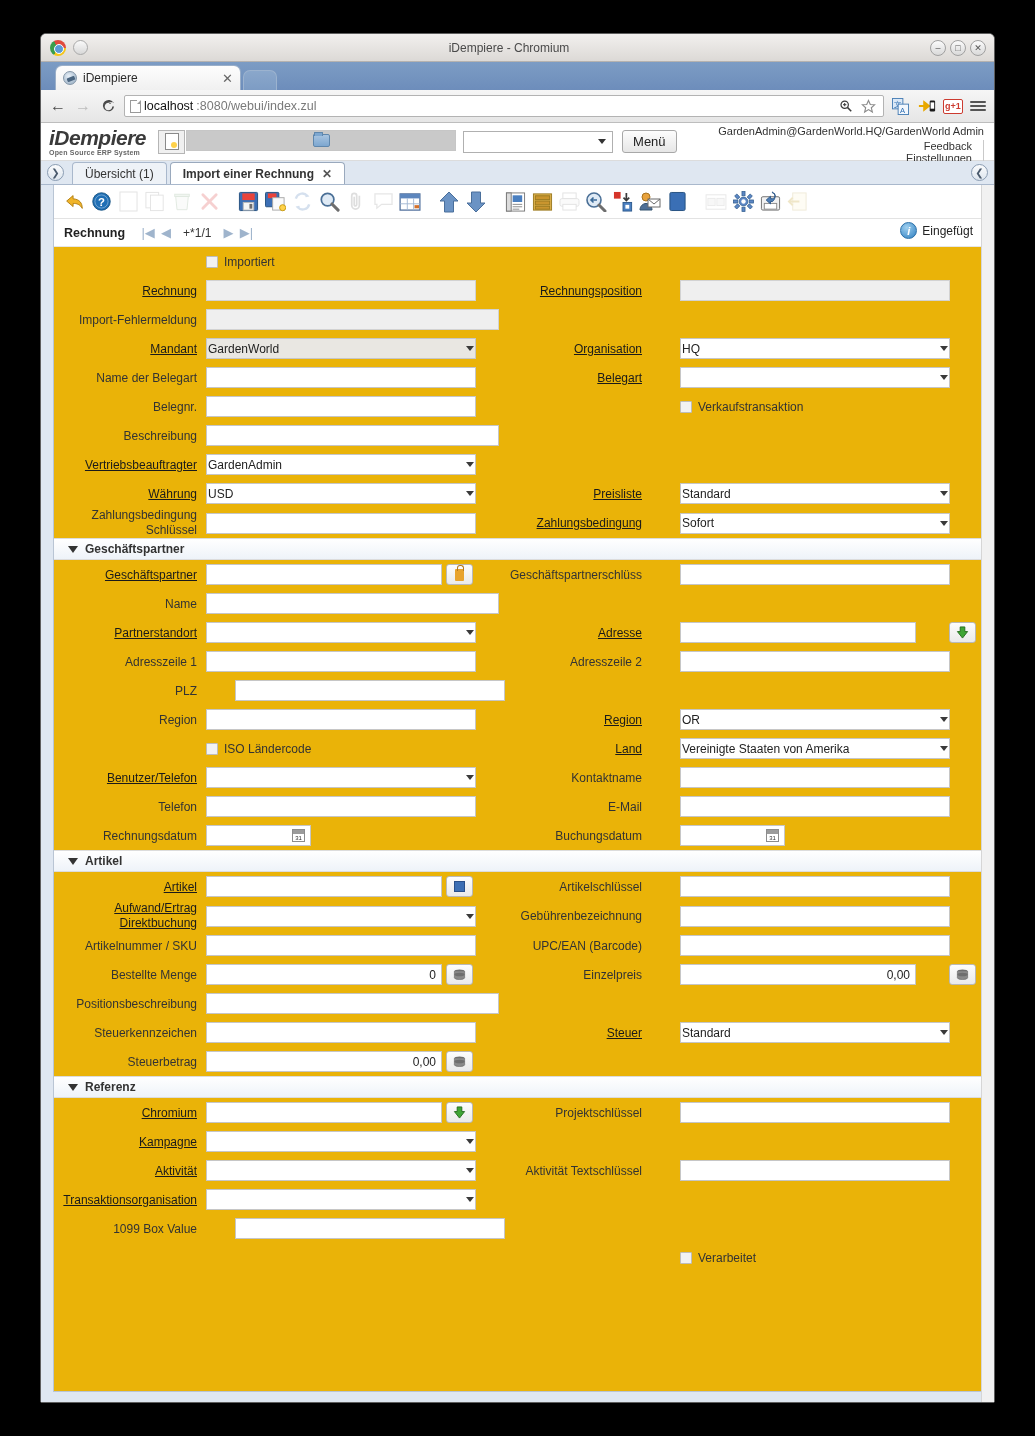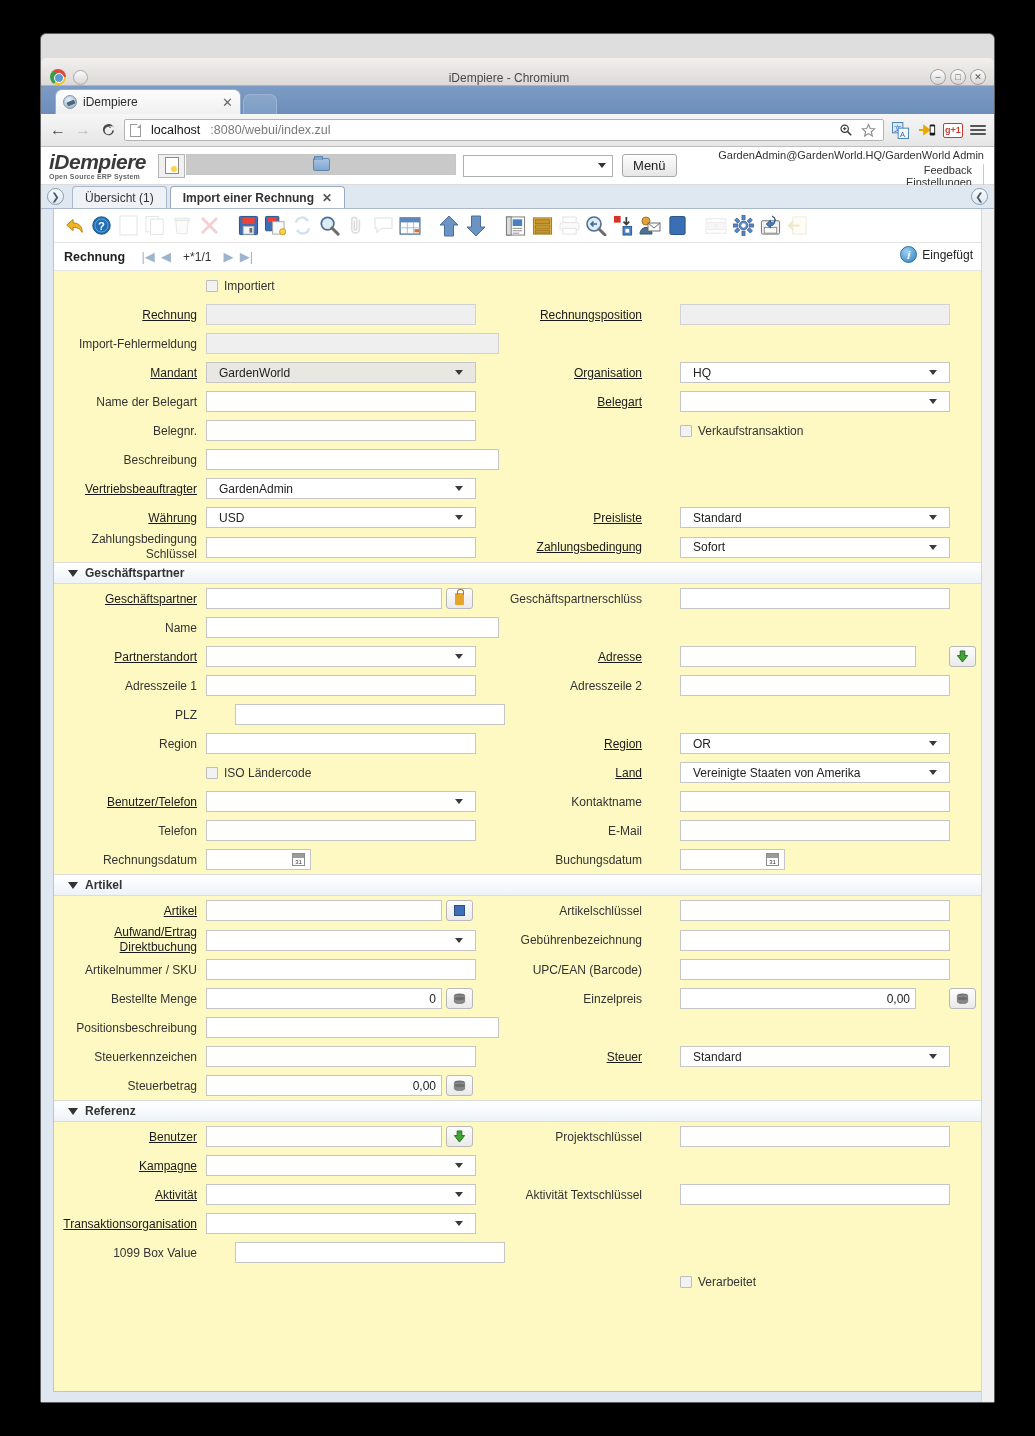--- a/index.html
+++ b/index.html
@@ -20,21 +20,21 @@
     border:1px solid #5e5e5e;
     border-radius:6px 6px 2px 2px;
     box-shadow:0 2px 10px rgba(0,0,0,.6);
     display:flex; flex-direction:column;
   }
   #titlebar {
     height:28px; flex:0 0 28px;
     background:linear-gradient(180deg,#f2f0ee 0%,#dcd9d6 100%);
     border-radius:5px 5px 0 0;
     border-bottom:1px solid #b5b2af;
-    display:flex; align-items:flex-end; position:relative;margin-top:24px;
+    display:flex; align-items:center; position:relative;
   }
   #titlebar .title {
     flex:1; text-align:center; font-size:12px; color:#4a4a4a;
   }
   .chrome-logo {
     width:16px; height:16px; margin-left:9px; border-radius:50%;
     background:
       conic-gradient(from -30deg,#e04a3d 0deg 120deg,#f5c518 120deg 240deg,#3b9e4c 240deg 360deg);
     position:relative;
   }
@@ -90,21 +90,21 @@
     background:linear-gradient(180deg,#f6f6f6,#e6e6e6);
     border-bottom:1px solid #bdbdbd;
     display:flex; align-items:center; padding:0 8px; gap:7px;
   }
   .navicon{width:18px;height:18px;display:flex;align-items:center;justify-content:center;
     font-size:16px;color:#4a4a4a;}
   .navicon.disabled{color:#bdbdbd;}
   #omnibox{
     flex:1; height:22px; background:#fff;
     border:1px solid #b3b3b3; border-radius:2px;
-    display:flex; align-items:center; padding:0 5px; gap:10px;
+    display:flex; align-items:center; padding:0 5px; gap:3px;
     font-size:12.5px; color:#555;
   }
   #omnibox .page-ico{
     width:11px;height:13px;border:1px solid #9a9a9a;background:#fff;position:relative;flex:0 0 11px;
   }
   #omnibox .page-ico::after{content:"";position:absolute;right:-1px;top:-1px;border-left:4px solid #fff;border-bottom:4px solid #9a9a9a;}
   #omnibox .url-host{color:#111;}
   #omnibox .url-rest{color:#7a7a7a;text-align:center;}
   .omni-right{display:flex;align-items:center;gap:4px;margin-left:auto;}
   .ext-ico{width:19px;height:19px;display:flex;align-items:center;justify-content:center;font-size:12px;}
@@ -200,21 +200,21 @@
   .rec-count{font-size:12px;color:#333;margin:0 8px;}
   .status-right{
     position:absolute;right:8px;top:3px;display:flex;align-items:center;gap:5px;font-size:12px;color:#222;
   }
   .info-ico{width:17px;height:17px;border-radius:50%;
     background:radial-gradient(circle at 38% 30%,#9fd0f0,#2f7fc0);
     color:#fff;font-size:11px;font-weight:bold;font-style:italic;
     display:flex;align-items:center;justify-content:center;border:1px solid #2a6fa8;}
 
   
-  #formscroll{flex:1;overflow:hidden;padding:0;background:#fef9c3;}
+  #formscroll{flex:1;overflow:hidden;padding:0;background:#eab308;}
   .section-hd{
     background:linear-gradient(180deg,#ffffff,#eef3f9);
     border:1px solid #dcdcdc;border-left:none;border-right:none;
     height:22px;display:flex;align-items:center;gap:7px;padding-left:14px;
     font-weight:bold;font-size:12px;color:#333;
     margin:0;
   }
   .tri{width:0;height:0;border-left:5px solid transparent;border-right:5px solid transparent;border-top:7px solid #333;}
 
   .row{display:flex;align-items:center;min-height:29px;}
@@ -230,21 +230,21 @@
     height:21px;background:#fff;border:1px solid #c6c6c6;
     font-size:12px;color:#222;padding:0 5px;display:flex;align-items:center;
   }
   .fld.ro{background:#efefef;border-color:#d2d2d2;}
   .fld.w270{width:270px;}
   .fld.w236{width:236px;}
   .fld.num{justify-content:flex-end;}
   .fld.wide{width:697px;}
   .sel{
     height:21px;background:#fff;border:1px solid #c6c6c6;width:270px;
-    display:flex;align-items:center;padding:0 12px;font-size:12px;color:#222;
+    display:flex;align-items:center;padding:0 1px;font-size:12px;color:#222;
   }
   .sel.gray{background:#e9e7e2;}
   .sel .val{flex:1;overflow:hidden;white-space:nowrap;}
   .sel .caret{border-left:4px solid transparent;border-right:4px solid transparent;border-top:5px solid #3a3a3a;}
   .btnbox{
     width:27px;height:21px;margin-left:4px;border:1px solid #b9b9b9;border-radius:3px;
     background:linear-gradient(180deg,#fdfdfd,#eaeaea);
     display:flex;align-items:center;justify-content:center;
   }
   .cb{
@@ -916,21 +916,21 @@
                     </svg>
                   </div>
                 </div>
               </div>
               <div class="section-hd">
                 <span class="tri"></span>
                 <span>Referenz</span>
               </div>
               <div class="row">
                 <div class="lcol">
-                  <div class="lbl link"><span>Benutzer</span></div>
+                  <div class="lbl link"><span>Chromium</span></div>
                   <div class="fld w236"></div>
                   <div class="btnbox">
                     <svg class="green-arrow" viewBox="0 0 14 14">
                       <path d="M7 13 L1.5 6 H4.5 V1 H9.5 V6 H12.5 Z" fill="#3fa535" stroke="#256b1e"></path>
                     </svg>
                   </div>
                 </div>
                 <div class="rcol">
                   <div class="lbl"><span>Projektschlüssel</span></div>
                   <div class="fld w270"></div>

